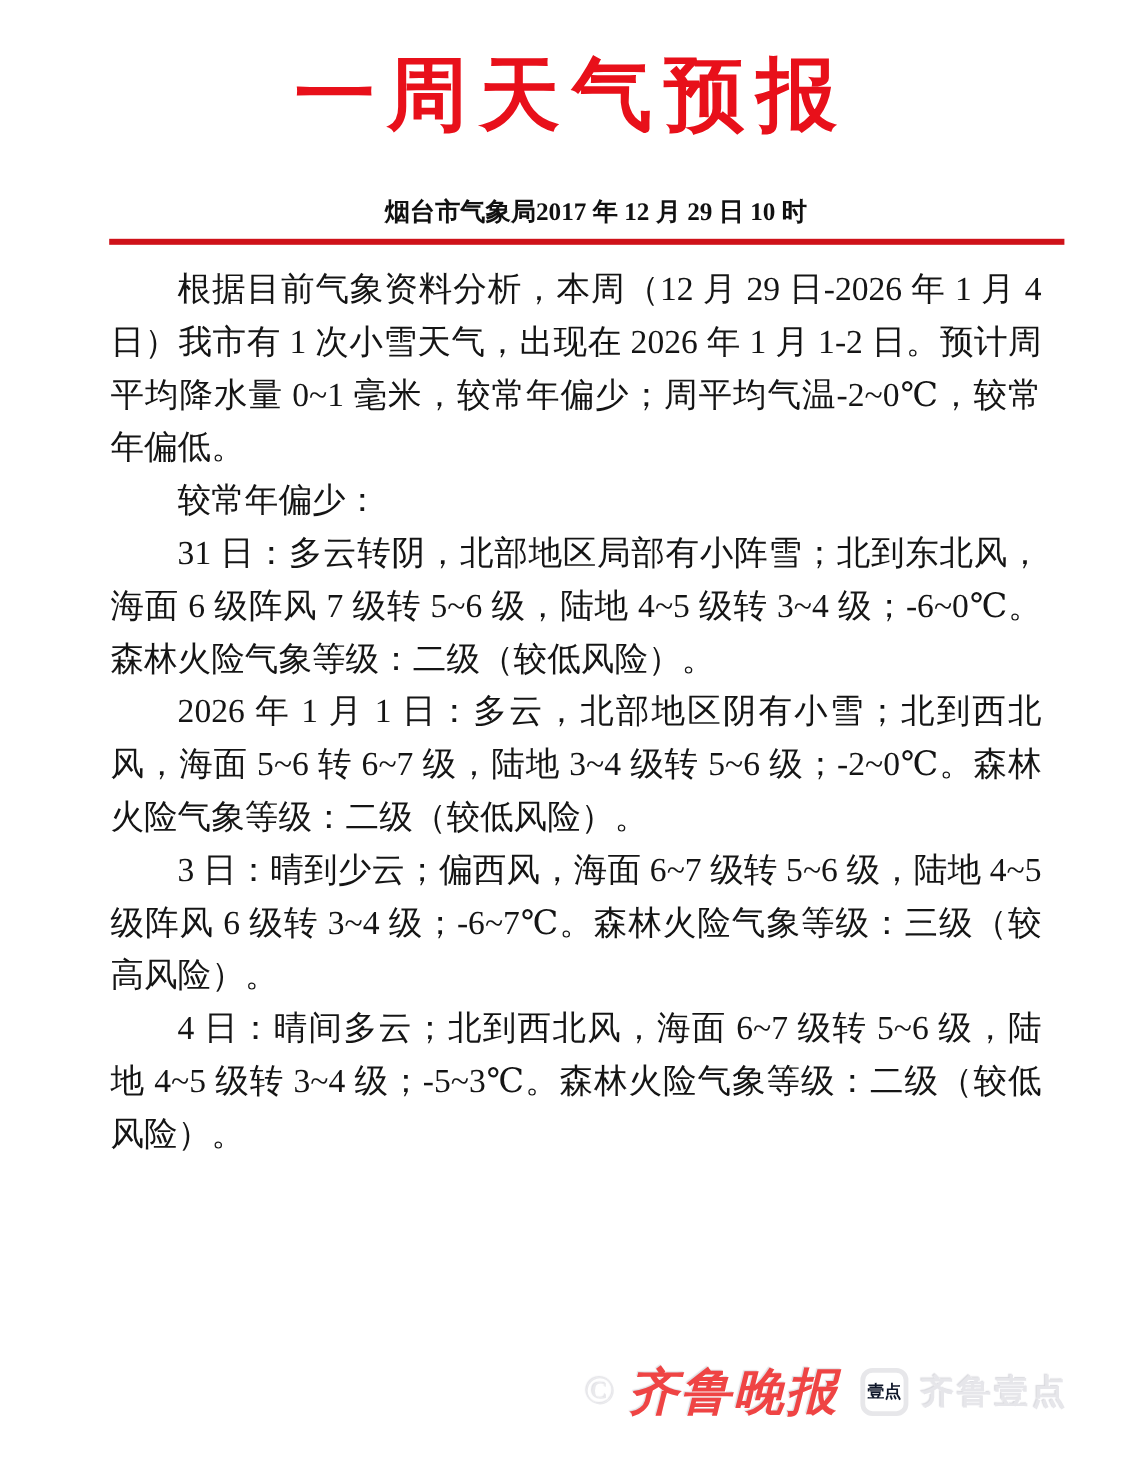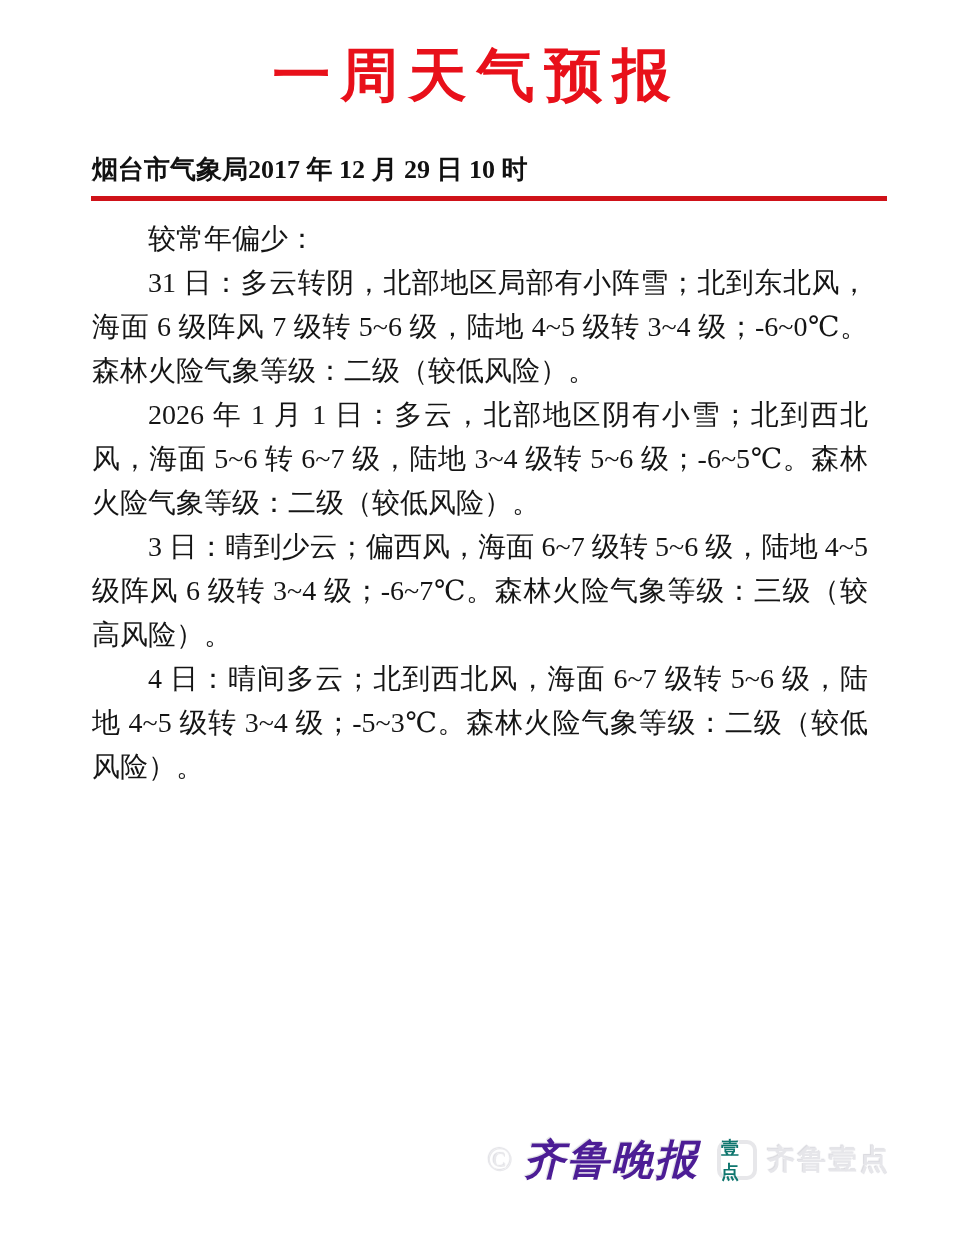--- a/index.html
+++ b/index.html
@@ -11,32 +11,32 @@
     font-family: "Liberation Serif", "DejaVu Serif", serif;
     position: relative;
     overflow: hidden;
   }
   .doc { position: absolute; inset: 0; }
 
   .title {
     margin: 44px 0 0 0;
     text-align: center;
     color: #e8101a;
-    font-size: 58px;
+    font-size: 67px;
     font-weight: 900;
     letter-spacing: 10px;
     line-height: 1.1;
   }
 
   .header-row {
     display: flex;
-    justify-content: flex-start;
+    justify-content: center;
     align-items: baseline;
     margin: 44px 52px 0 92px;
-    font-size: 26px;
+    font-size: 21px;
     font-weight: 700;
     color: #111;
   }
 
   .rule {
     height: 5px;
     background: #cf1219;
     margin: 9px 66px 0 91px;
   }
 
@@ -62,35 +62,35 @@
   .wm-copy {
     font-size: 34px;
     color: #e9e9ec;
     text-shadow: 1px 1px 0 #ffffff, -1px -1px 1px #dedee3;
     font-family: "Liberation Serif", "DejaVu Serif", serif;
   }
   .wm-script {
     font-size: 42px;
     font-style: italic;
     font-weight: 700;
-    color: #4c1d95;
+    color: #ef4444;
     letter-spacing: 2px;
     text-shadow: 1px 1px 0 #ffffff, -1px -1px 1px #dcdce1;
   }
   .wm-badge {
     width: 40px;
     height: 40px;
     border: 4px solid #e7e7ea;
     border-radius: 10px;
     display: flex;
     align-items: center;
     justify-content: center;
-    font-size: 18px;
+    font-size: 14px;
     font-weight: 700;
-    color: #0f766e;
+    color: #0f172a;
     font-family: Liberation Mono, monospace;
     margin-left: 8px;
     text-shadow: 1px 1px 0 #ffffff;
   }
   .wm-name {
     font-size: 28px;
     font-weight: 800;
     color: #e6e6ea;
     letter-spacing: 3px;
     font-family: "Liberation Sans", sans-serif;
@@ -105,23 +105,24 @@
   <h1 class="title">一周天气预报</h1>
 
   <div class="header-row">
     <span class="agency">烟台市气象局</span>
     <span class="datetime">2017 年 12 月 29 日 10 时</span>
   </div>
 
   <div class="rule"></div>
 
   <div class="body-text">
+    <p>根据目前气象资料分析，本周（12 月 29 日-2026 年 1 月 4 日）我市有 1 次小雪天气，出现在 2026 年 1 月 1-2 日。预计周平均降水量 0~1 毫米，较常年偏少；周平均气温-2~0℃，较常年偏低。</p>
     <p>较常年偏少：</p>
     <p>31 日：多云转阴，北部地区局部有小阵雪；北到东北风，海面 6 级阵风 7 级转 5~6 级，陆地 4~5 级转 3~4 级；-6~0℃。森林火险气象等级：二级（较低风险）。</p>
-    <p>2026 年 1 月 1 日：多云，北部地区阴有小雪；北到西北风，海面 5~6 转 6~7 级，陆地 3~4 级转 5~6 级；-6~5℃。森林火险气象等级：二级（较低风险）。</p>
+    <p>2026 年 1 月 1 日：多云，北部地区阴有小雪；北到西北风，海面 5~6 转 6~7 级，陆地 3~4 级转 5~6 级；-2~0℃。森林火险气象等级：二级（较低风险）。</p>
     <p>3 日：晴到少云；偏西风，海面 6~7 级转 5~6 级，陆地 4~5 级阵风 6 级转 3~4 级；-6~7℃。森林火险气象等级：三级（较高风险）。</p>
     <p>4 日：晴间多云；北到西北风，海面 6~7 级转 5~6 级，陆地 4~5 级转 3~4 级；-5~3℃。森林火险气象等级：二级（较低风险）。</p>
   </div>
 
   <div class="watermark">
     <span class="wm-copy">©</span>
     <span class="wm-script">齐鲁晚报</span>
     <span class="wm-badge">壹点</span>
     <span class="wm-name">齐鲁壹点</span>
   </div>

